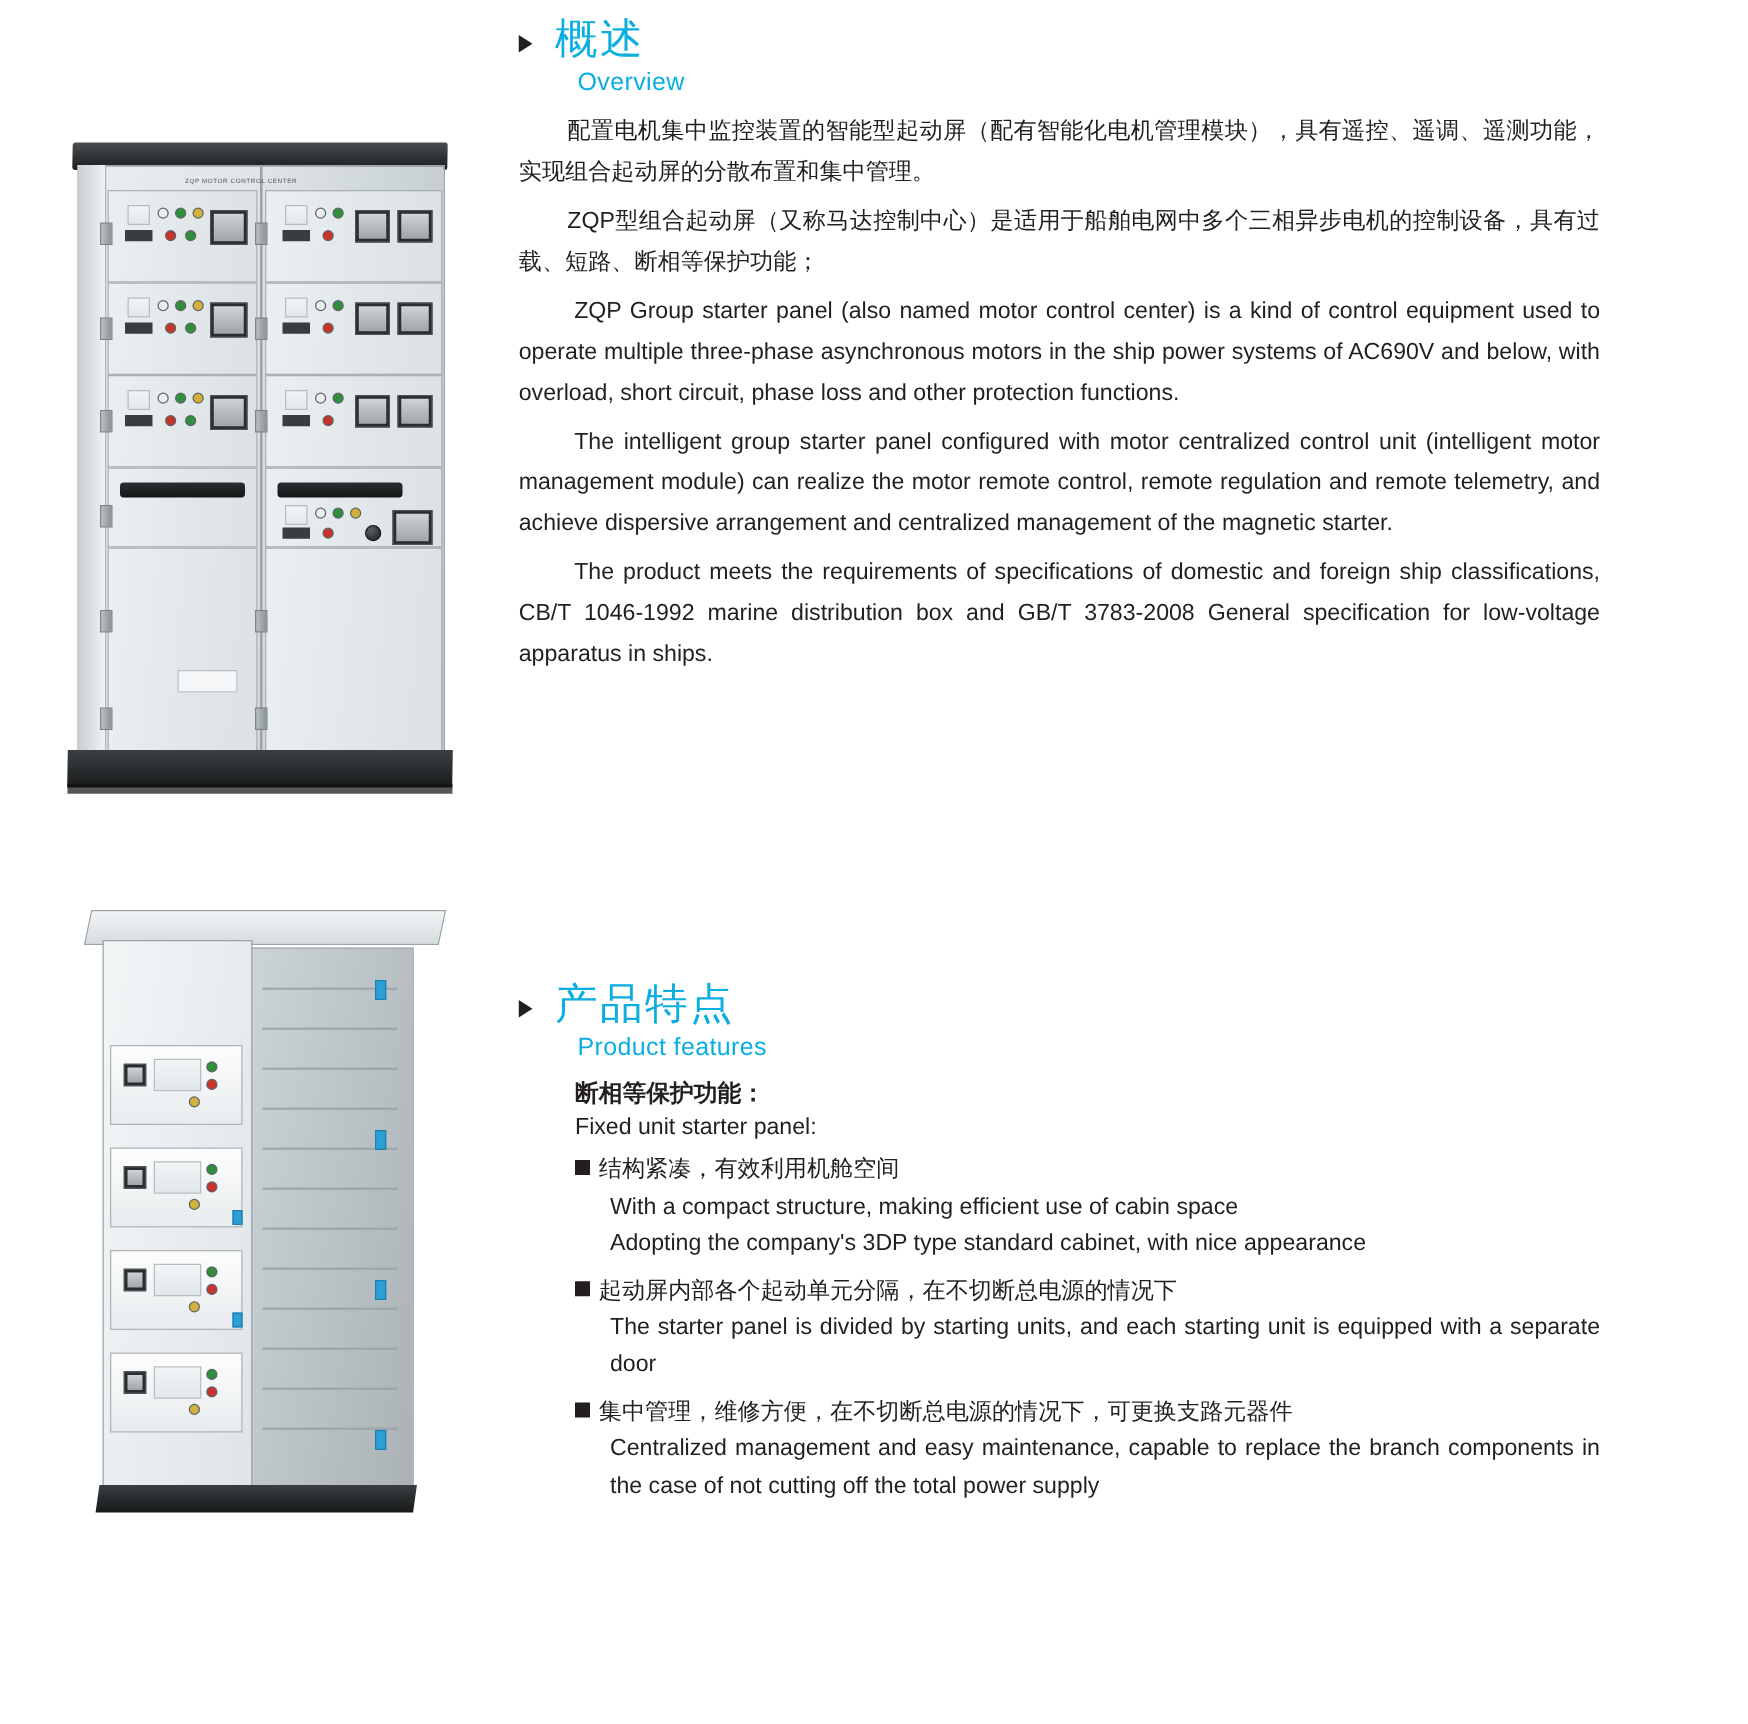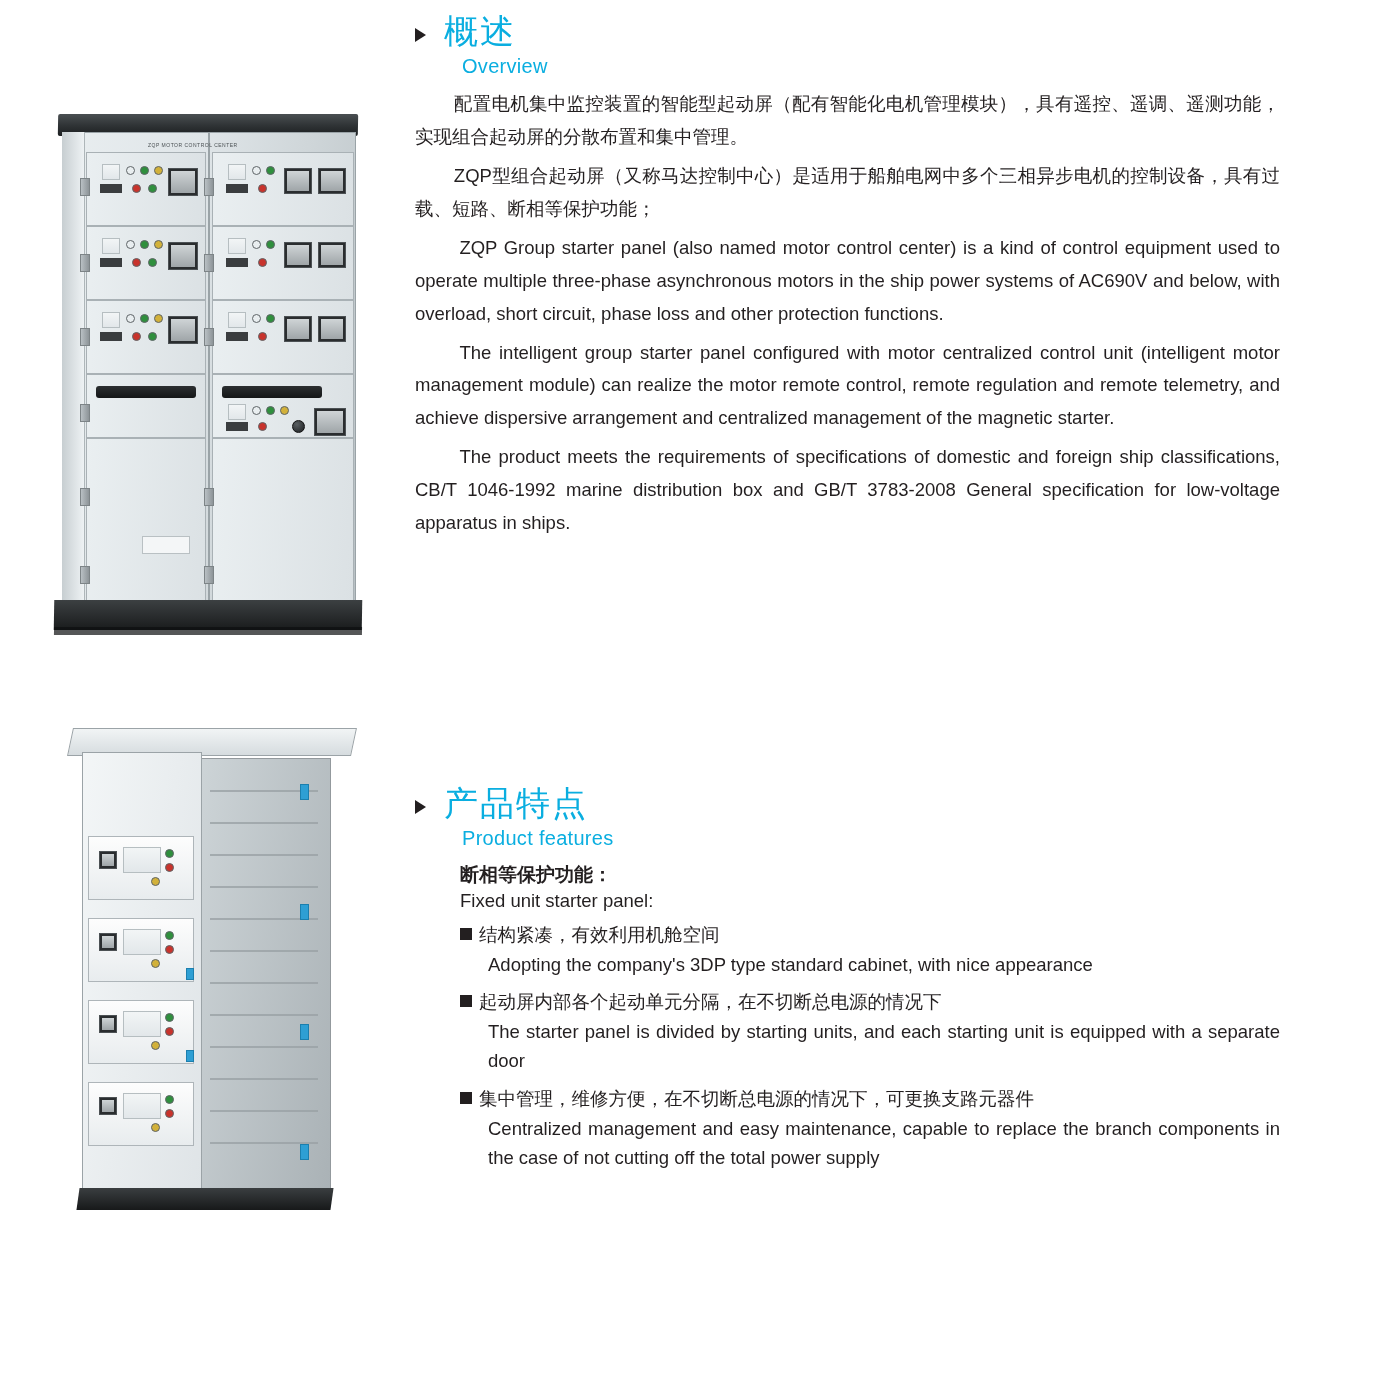--- a/index.html
+++ b/index.html
@@ -480,20 +480,21 @@
       <div class="sec-en">Product features</div>
 
       <div class="feat-body">
         <div class="feat-sub-cn">断相等保护功能：</div>
         <div class="feat-sub-en">Fixed unit starter panel:</div>
 
         <div class="bullet-row">
           <div class="sq"></div>
           <div class="bullet-cn">结构紧凑，有效利用机舱空间</div>
         </div>
+        <div class="bullet-en">With a compact structure, making efficient use of cabin space</div>
 
         <div class="bullet-en">Adopting the company's 3DP type standard cabinet, with nice appearance</div>
 
         <div class="bullet-row">
           <div class="sq"></div>
           <div class="bullet-cn">起动屏内部各个起动单元分隔，在不切断总电源的情况下</div>
         </div>
         <div class="bullet-en">The starter panel is divided by starting units, and each starting unit is equipped with a separate door</div>
 
         <div class="bullet-row">

